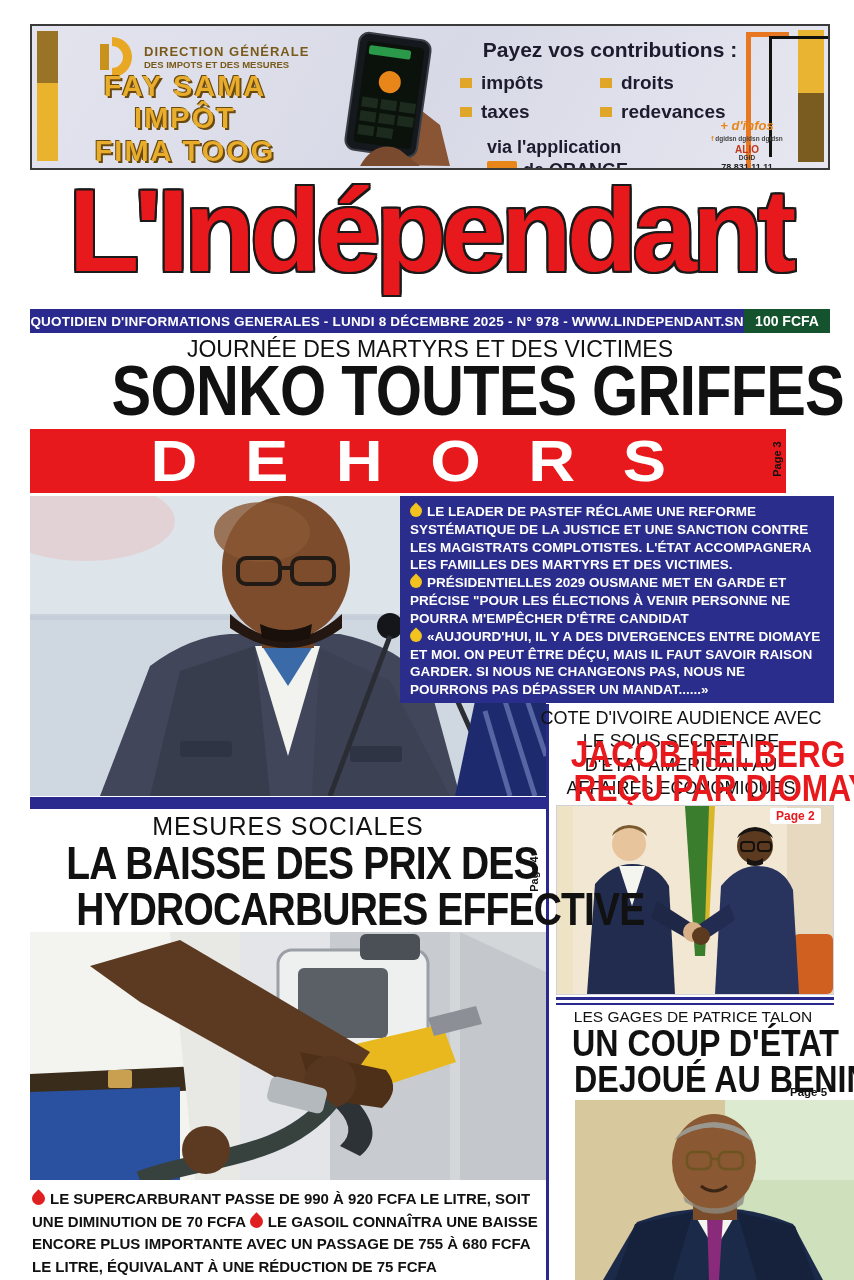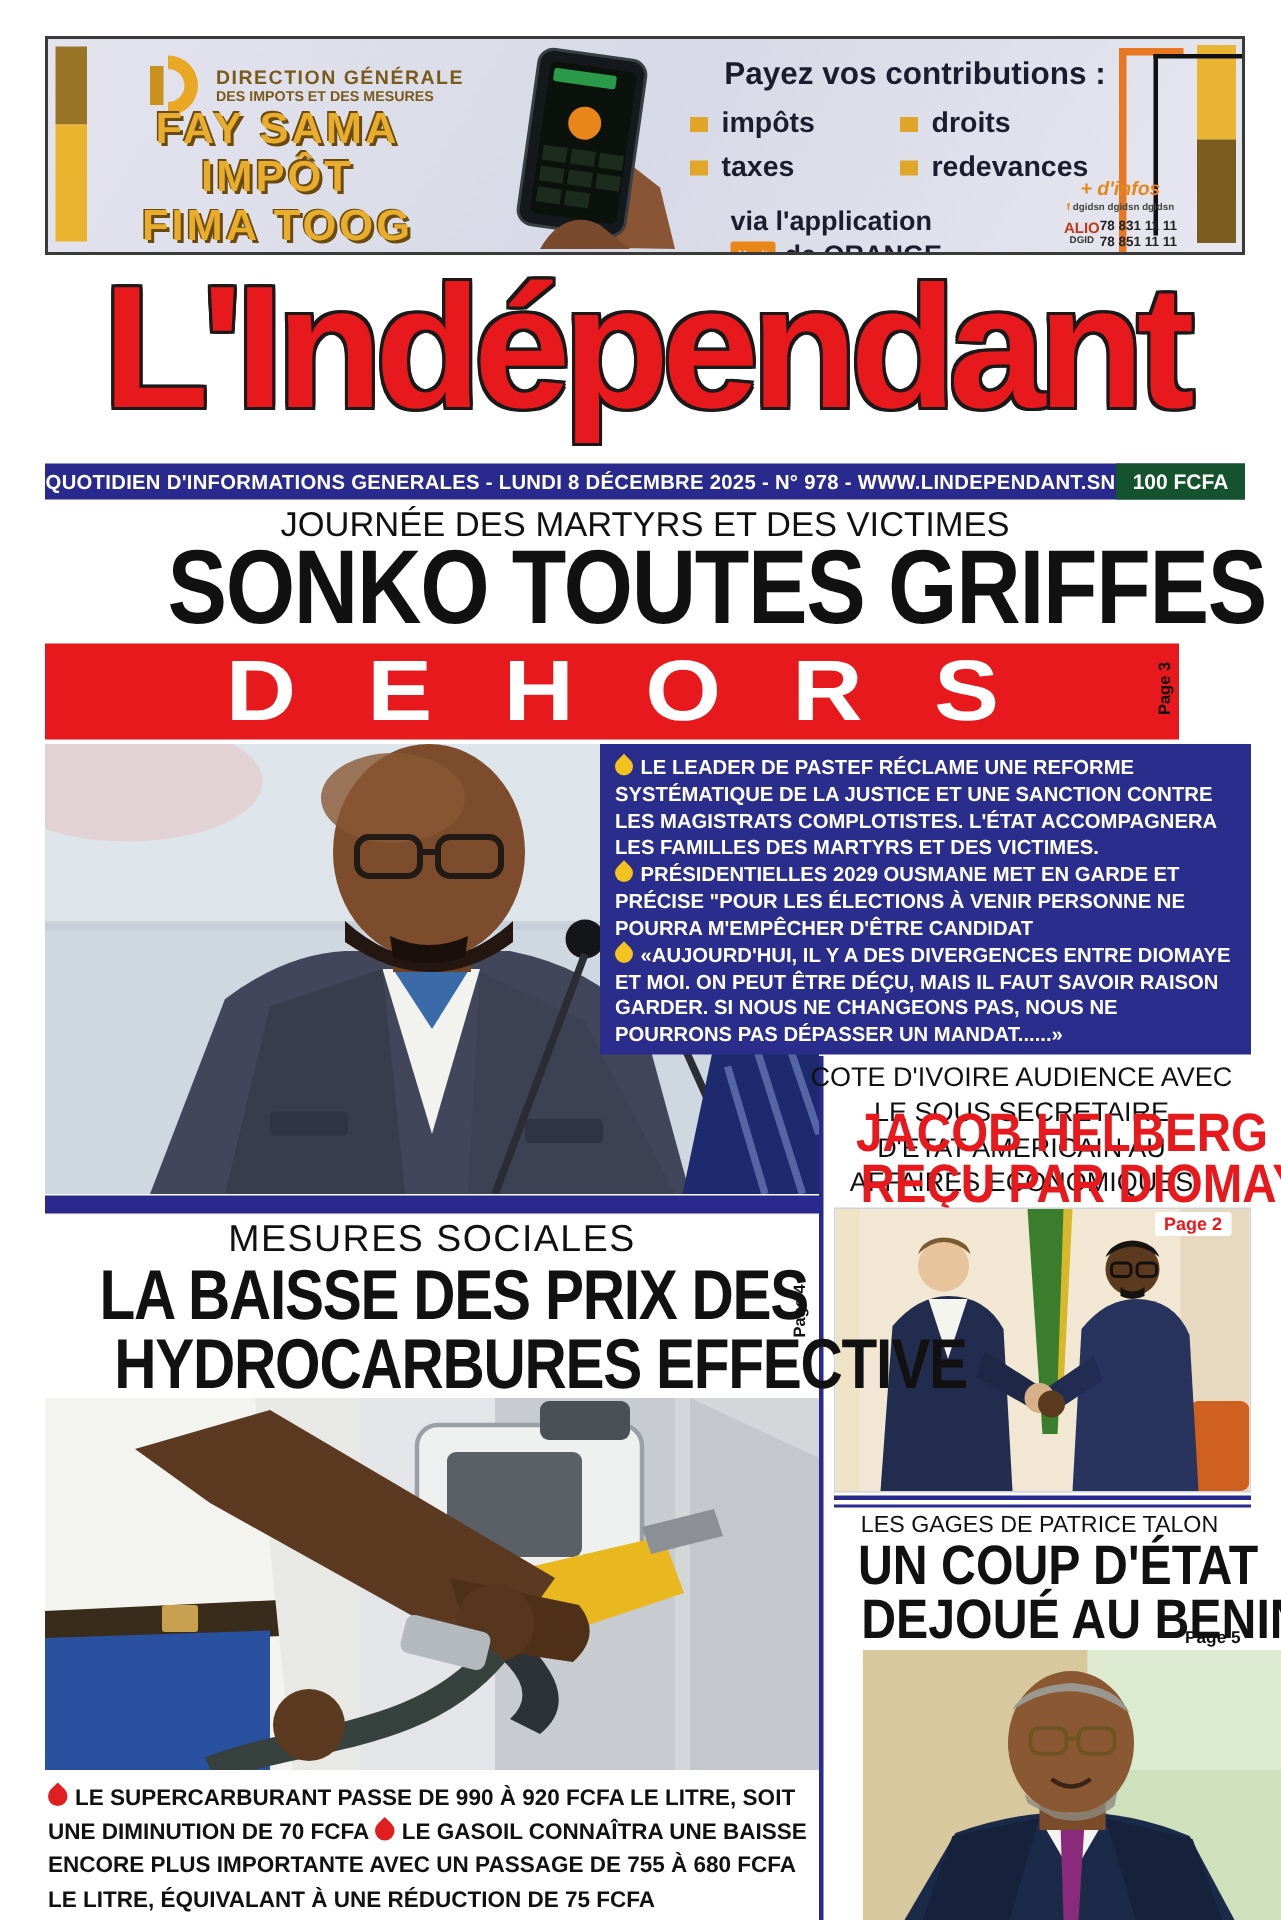--- a/index.html
+++ b/index.html
@@ -26,21 +26,21 @@
   .ad-items{display:grid;grid-template-columns:140px 160px;row-gap:7px;margin-top:10px;}
   .ad-item{display:flex;align-items:center;gap:9px;font-size:19px;font-weight:bold;}
   .sq{display:inline-block;width:12px;height:10px;background:#e0a62a;}
   .ad-via{left:455px;top:110px;font-size:18px;font-weight:bold;color:#1c1c2e;line-height:1.25;}
   .maxit{display:inline-block;width:30px;height:20px;background:#e8861a;color:#fff;font-size:7px;font-weight:bold;
          text-align:center;line-height:20px;vertical-align:middle;margin-right:6px;border-radius:2px;}
   .ad-infos{left:655px;top:92px;width:120px;text-align:center;}
   .ad-infos .plus{color:#e8861a;font-weight:bold;font-style:italic;font-size:13px;}
   .ad-infos .handles{font-size:6.5px;color:#444;font-weight:bold;margin-top:2px;}
   .ad-infos .handles b{color:#e8861a;}
-  .alio-row{display:flex;justify-content:center;gap:0;margin-top:3px;align-items:center;}
+  .alio-row{display:flex;justify-content:space-between;gap:0;margin-top:3px;align-items:center;flex-direction:column;}
   .alio{font-size:10px;font-weight:bold;color:#c03a1a;line-height:1;}
   .alio small{display:block;font-size:6.5px;color:#333;}
   .phones{font-size:9px;font-weight:bold;color:#222;text-align:left;line-height:1.25;}
   .brk-black{left:737px;top:10px;width:58px;height:118px;border-left:3px solid #111;border-top:3px solid #111;}
   .brk-orange{left:714px;top:6px;width:38px;height:150px;border-left:5px solid #e87722;border-top:5px solid #e87722;}
 
   
   .masthead{left:30px;top:168px;width:800px;height:138px;text-align:center;}
   .masthead span{font-size:116px;font-weight:bold;letter-spacing:-5px;color:#e8191c;line-height:1.1;
     text-shadow:2px 0 0 #1a1a1a,-2px 0 0 #1a1a1a,0 2px 0 #1a1a1a,0 -2px 0 #1a1a1a,

